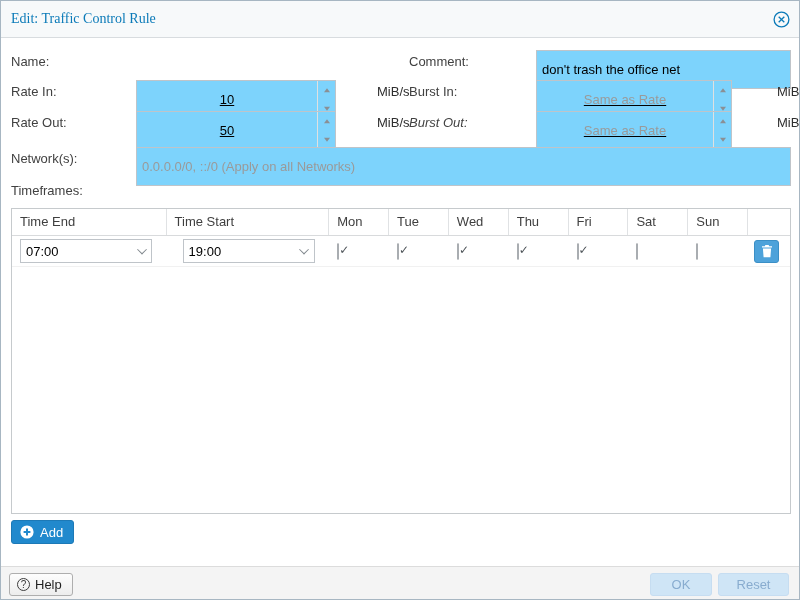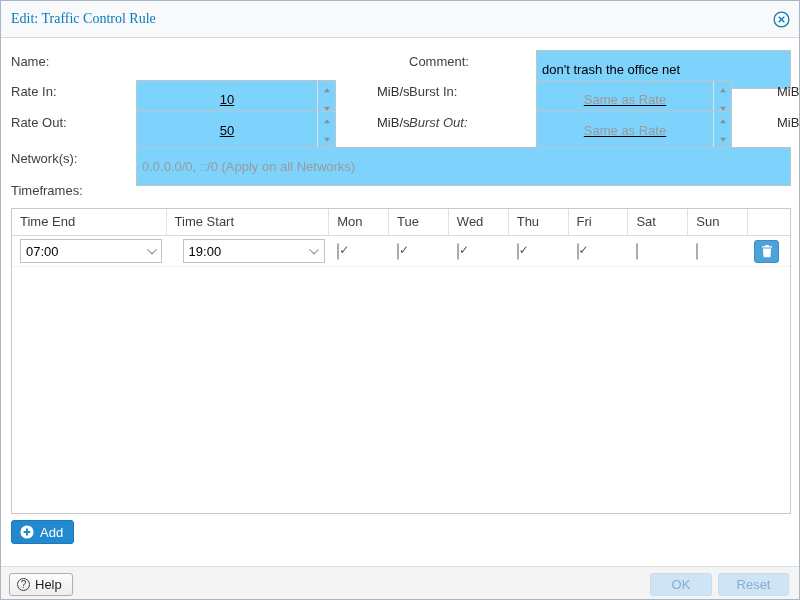--- a/index.html
+++ b/index.html
@@ -36,21 +36,21 @@
       border-right:1.4px solid #7f868c; border-bottom:1.4px solid #7f868c; transform:translate(-50%,-70%) rotate(45deg); }
 
   
   .grid { position:absolute; left:10px; top:207px; width:780px; height:306px; border:1px solid #c6cacd; background:#fff; }
   .grid-head { display:flex; height:27px; border-bottom:1px solid #d8dadc; }
   .hcell { line-height:26px; padding-left:8px; color:#3f3f3f; border-right:1px solid #e0e2e4; overflow:hidden; white-space:nowrap; }
   .hcell:last-child { border-right:0; }
   .grid-row { display:flex; height:31px; align-items:center; border-bottom:1px solid #f1f1f1; }
   .c-ts { width:163px; } .c-te { width:155px; } .c-day { width:60px; } .c-act { width:42px; }
 
-  .combo { position:relative; height:24px; border:1px solid #bfc4c9; background:#fff; margin-left:8px; width:142px; }
+  .combo { position:relative; height:24px; border:1px solid #bfc4c9; background:#fff; margin-left:8px; width:132px; }
   .combo input { width:100%; height:100%; border:0; outline:none; padding:0 20px 0 5px; font:13px "Liberation Sans","DejaVu Sans",sans-serif; color:#000; }
 
   .cb { width:14px; height:14px; margin-left:8px; border:1px solid #a9adb1; border-radius:2px; background:#fff; position:relative; cursor:pointer; }
   .cb.checked::after { content:"\2713"; position:absolute; left:1px; top:-1px; font-size:12px; font-weight:bold; color:#4d5358; }
 
   .trash-btn { width:25px; height:23px; margin-left:6px; border:1px solid #3b8fc6; border-radius:3px; background:#4da2da; display:flex; align-items:center; justify-content:center; cursor:pointer; }
 
   .add-btn { position:absolute; left:10px; top:519px; height:24px; padding:0 10px 0 8px; background:#2189cd; border:1px solid #1d79b6; border-radius:3px; color:#fff; display:inline-flex; align-items:center; gap:6px; cursor:pointer; font-size:13px; }
 
   

